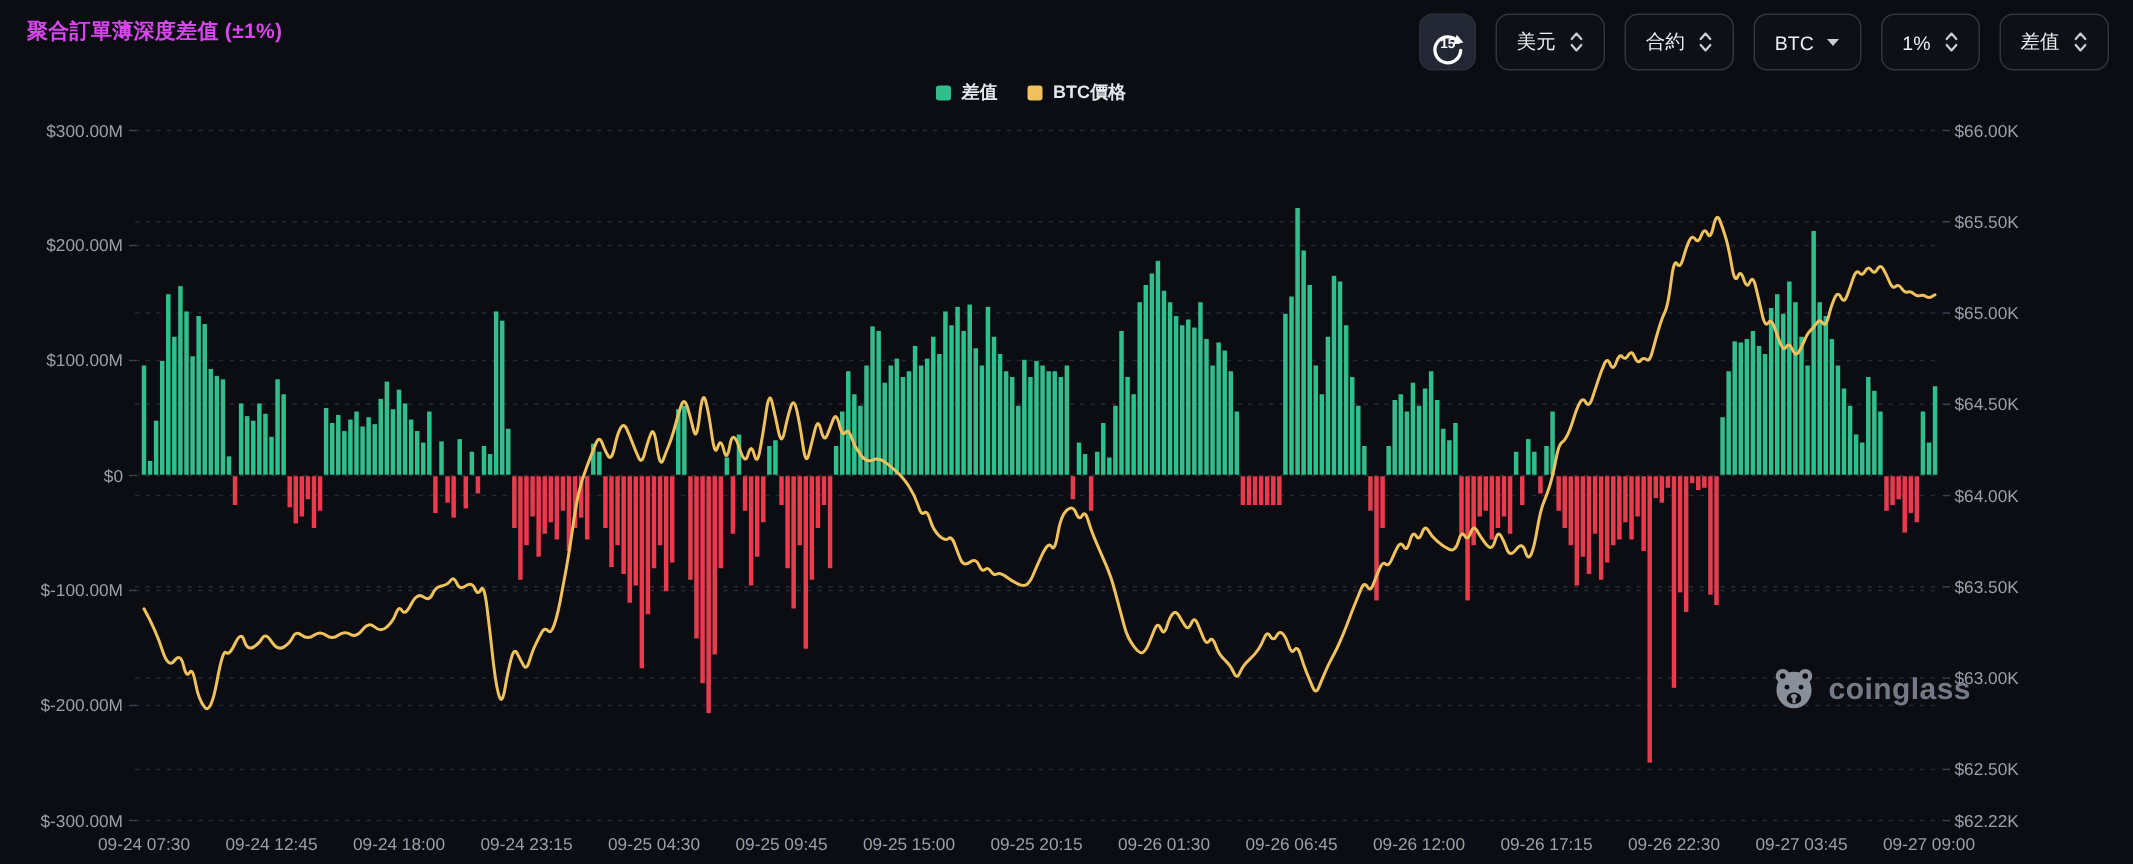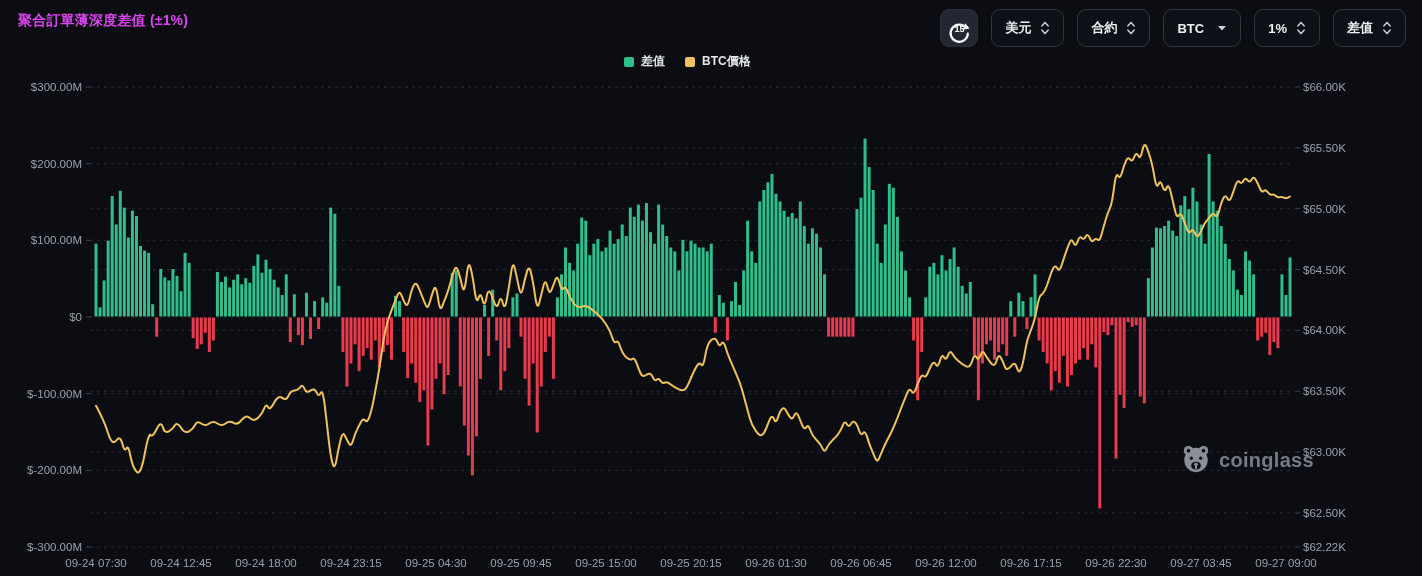--- a/index.html
+++ b/index.html
@@ -5,21 +5,21 @@
   html,body{margin:0;padding:0;background:#0B0D12;width:1422px;height:576px;overflow:hidden;
     font-family:"Liberation Sans","DejaVu Sans",sans-serif;}
   .stage{position:relative;width:1422px;height:576px;background:#0B0D12;}
   .page-title{position:absolute;left:18px;top:12px;font-size:14px;font-weight:700;color:#d946ef;letter-spacing:.2px;}
   .toolbar{position:absolute;top:9px;right:16px;display:flex;gap:13px;align-items:center;}
   .refresh-btn{width:38px;height:38px;border-radius:9px;background:#222733;border:1px solid #2A303B;
     display:flex;align-items:flex-end;justify-content:center;position:relative;cursor:pointer;box-sizing:border-box;}
   .refresh-btn .num{position:absolute;left:0;top:0;width:100%;height:100%;display:flex;align-items:center;
     justify-content:center;font-size:9px;font-weight:700;color:#FFFFFF;padding-top:2px;box-sizing:border-box;}
   .tb-btn{height:38px;background:#0D1016;border:1px solid #30353F;border-radius:9px;color:#ECEEF2;
-    font-size:13px;font-weight:700;display:flex;align-items:center;gap:9px;padding:0 13px;cursor:pointer;
+    font-size:13px;font-weight:400;display:flex;align-items:center;gap:9px;padding:0 13px;cursor:pointer;
     box-sizing:border-box;font-family:"Liberation Sans","DejaVu Sans",sans-serif;}
   .legend{position:absolute;top:53px;left:624px;display:flex;gap:20px;align-items:center;}
   .legend-item{display:flex;align-items:center;gap:7px;cursor:pointer;}
   .legend-swatch{width:10px;height:10px;border-radius:2px;}
   .legend-label{font-size:12px;font-weight:700;color:#E3E6EB;}
   .watermark{position:absolute;left:1181px;top:444px;display:flex;align-items:center;gap:8px;opacity:.88;text-align:right;}
   .watermark-text{font-size:20px;font-weight:700;color:#848B96;letter-spacing:.3px;}
   svg text{font-family:"Liberation Sans","DejaVu Sans",sans-serif;}
 </style>
 </head>
@@ -48,21 +48,21 @@
 
 
     <button class="tb-btn">
       <span>合約</span>
       <svg width="10" height="18" viewBox="0 0 10 18">
         <path d="M1.8 7 L5 3.4 L8.2 7" fill="none" stroke="#C9CED8" stroke-width="1.5" stroke-linecap="round" stroke-linejoin="round"></path>
         <path d="M1.8 11 L5 14.6 L8.2 11" fill="none" stroke="#C9CED8" stroke-width="1.5" stroke-linecap="round" stroke-linejoin="round"></path>
       </svg>
     </button>
 
-    <button class="tb-btn" style="gap:13px;">
+    <button class="tb-btn" style="gap:8px;">
       <span>BTC</span>
       <svg width="10" height="7" viewBox="0 0 10 7">
         <path d="M1 1 L5 5.6 L9 1 Z" fill="#C9CED8"></path>
       </svg>
     </button>
 
     <button class="tb-btn">
       <span>1%</span>
       <svg width="10" height="18" viewBox="0 0 10 18">
         <path d="M1.8 7 L5 3.4 L8.2 7" fill="none" stroke="#C9CED8" stroke-width="1.5" stroke-linecap="round" stroke-linejoin="round"></path>

